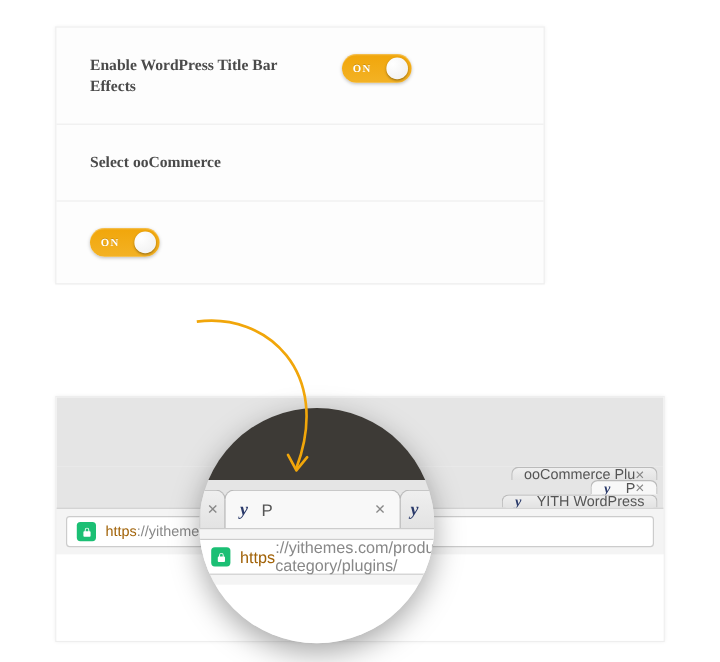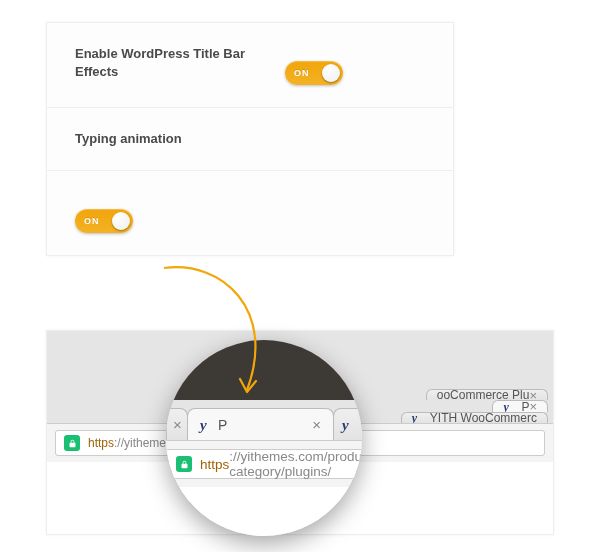--- a/index.html
+++ b/index.html
@@ -13,20 +13,21 @@
 
   
   .settings-panel {
     position: absolute;
     left: 46px;
     top: 22px;
     width: 408px;
     background: #fdfdfd;
     border: 1px solid #eee;
     box-shadow: 0 0 3px rgba(0,0,0,0.06);
+    font-family: Liberation Serif, serif;
   }
   .setting-row {
     display: flex;
     align-items: flex-start;
     padding: 22px 28px;
     border-bottom: 1px solid #eee;
   }
   .setting-row:last-child { border-bottom: none; }
   .setting-label {
     flex: 0 0 210px;
@@ -46,21 +47,20 @@
   .toggle {
     width: 58px;
     height: 24px;
     border-radius: 12px;
     background: linear-gradient(to bottom, #f1a60a 0%, #f3b225 100%);
     position: relative;
     box-shadow: 0 1px 3px rgba(0,0,0,0.25), inset 0 1px 0 rgba(255,255,255,0.25);
     cursor: pointer;
     display: flex;
     align-items: center;
-    margin-top: 16px;
   }
   .toggle-text {
     color: #fff;
     font-size: 9px;
     font-weight: 700;
     letter-spacing: 1px;
     margin-left: 9px;
     text-shadow: 0 -1px 0 rgba(0,0,0,0.15);
   }
   .toggle-knob {
@@ -271,21 +271,21 @@
     <div class="setting-label">Enable WordPress Title Bar Effects</div>
     <div class="setting-control">
       <div class="toggle">
         <span class="toggle-text">ON</span>
         <span class="toggle-knob"></span>
       </div>
     </div>
   </div>
 
   <div class="setting-row">
-    <div class="setting-label">Typing animation</div>
+    <div class="setting-label">Select ooCommerce</div>
   </div>
 
   <div class="setting-row">
     <div class="setting-control">
       <div class="toggle">
         <span class="toggle-text">ON</span>
         <span class="toggle-knob"></span>
       </div>
     </div>
   </div>
@@ -299,21 +299,21 @@
         <span>ooCommerce Plu</span>
         <span class="tab-close">×</span>
       </div>
       <div class="browser-tab active">
         <span class="favicon favicon-y">y</span>
         <span>P</span>
         <span class="tab-close">×</span>
       </div>
       <div class="browser-tab">
         <span class="favicon favicon-y">y</span>
-        <span>YITH WooCommerc</span>
+        <span>YITH WordPress</span>
       </div>
     </div>
     <div class="address-bar-wrap">
       <div class="address-bar">
         <span class="lock-badge">
           <svg viewBox="0 0 24 24">
               <path d="M12 2a5 5 0 00-5 5v3H6a2 2 0 00-2 2v8a2 2 0 002 2h12a2 2 0 002-2v-8a2 2 0 00-2-2h-1V7a5 5 0 00-5-5zm-3 8V7a3 3 0 016 0v3H9z"></path>
             </svg>
         </span>
         <span class="url-scheme">https</span>

